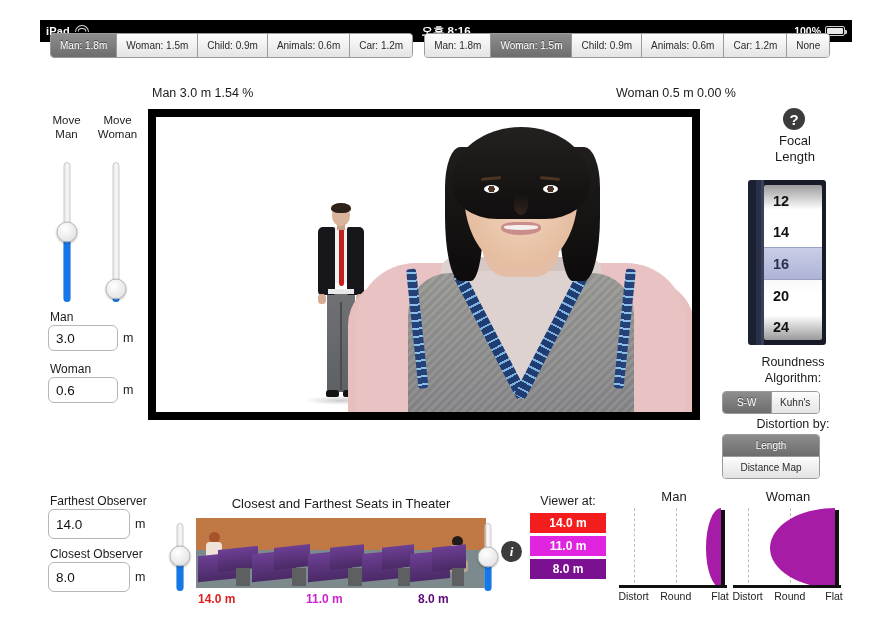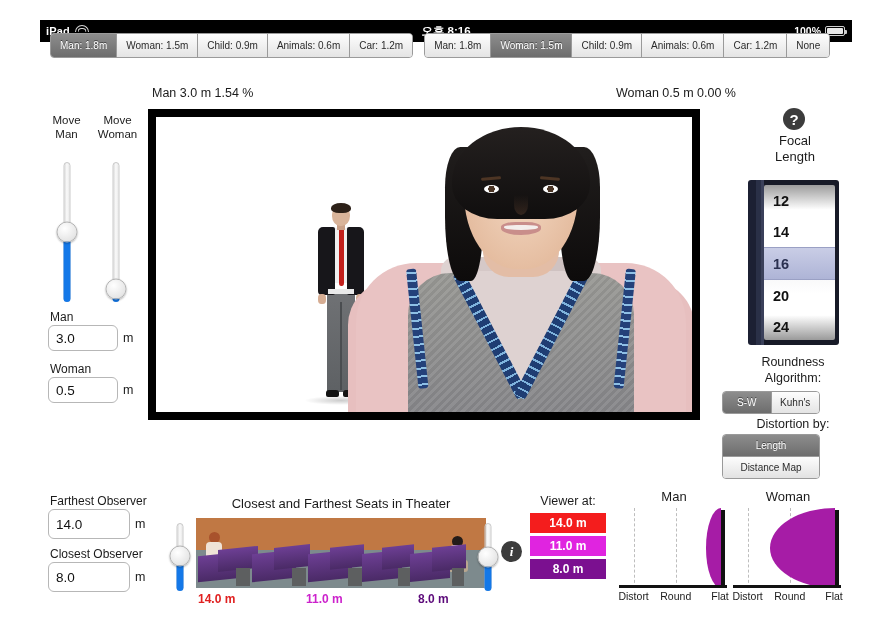--- a/index.html
+++ b/index.html
@@ -313,21 +313,21 @@
     width:22px; height:22px; border-radius:50%;
     background:#3c3c3c; color:#fff; font-size:15px; font-weight:bold;
     display:flex; align-items:center; justify-content:center; cursor:pointer;
   }
   .focal-title {
     position:absolute; left:742px; top:133px; width:106px;
     text-align:center; font-size:13px; color:#1b1b1b; line-height:16px;
   }
   .picker {
     position:absolute; left:748px; top:180px;
-    width:91px; height:165px;
+    width:78px; height:165px;
     background: linear-gradient(to right, #1c2033 0 8px, #2a3047 8px 13px, #3a405a 13px 16px, #171a27 16px);
     border-radius: 3px;
     padding: 5px 4px 5px 16px;
     box-sizing: border-box;
     overflow: hidden;
   }
   .picker-inner {
     position:relative; width:100%; height:100%;
     background: linear-gradient(#9c9c9c 0%, #ffffff 16%, #ffffff 46%, #f4f4f6 54%, #ffffff 70%, #ffffff 84%, #9a9a9a 100%);
     border-radius: 2px;
@@ -549,21 +549,21 @@
   <div class="field-group" id="grp-man">
     <div class="field-label">Man</div>
     <div class="field-row">
       <div class="field-box">3.0</div>
       <div class="field-unit">m</div>
     </div>
   </div>
   <div class="field-group" id="grp-woman">
     <div class="field-label">Woman</div>
     <div class="field-row">
-      <div class="field-box">0.5</div>
+      <div class="field-box">0.6</div>
       <div class="field-unit">m</div>
     </div>
   </div>
 
   <div class="viewport">
     <div class="viewport-inner">
       <div class="fig-man">
         <div class="fm-shadow"></div>
         <div class="fm-legs"></div>
         <div class="fm-shirt"></div>

